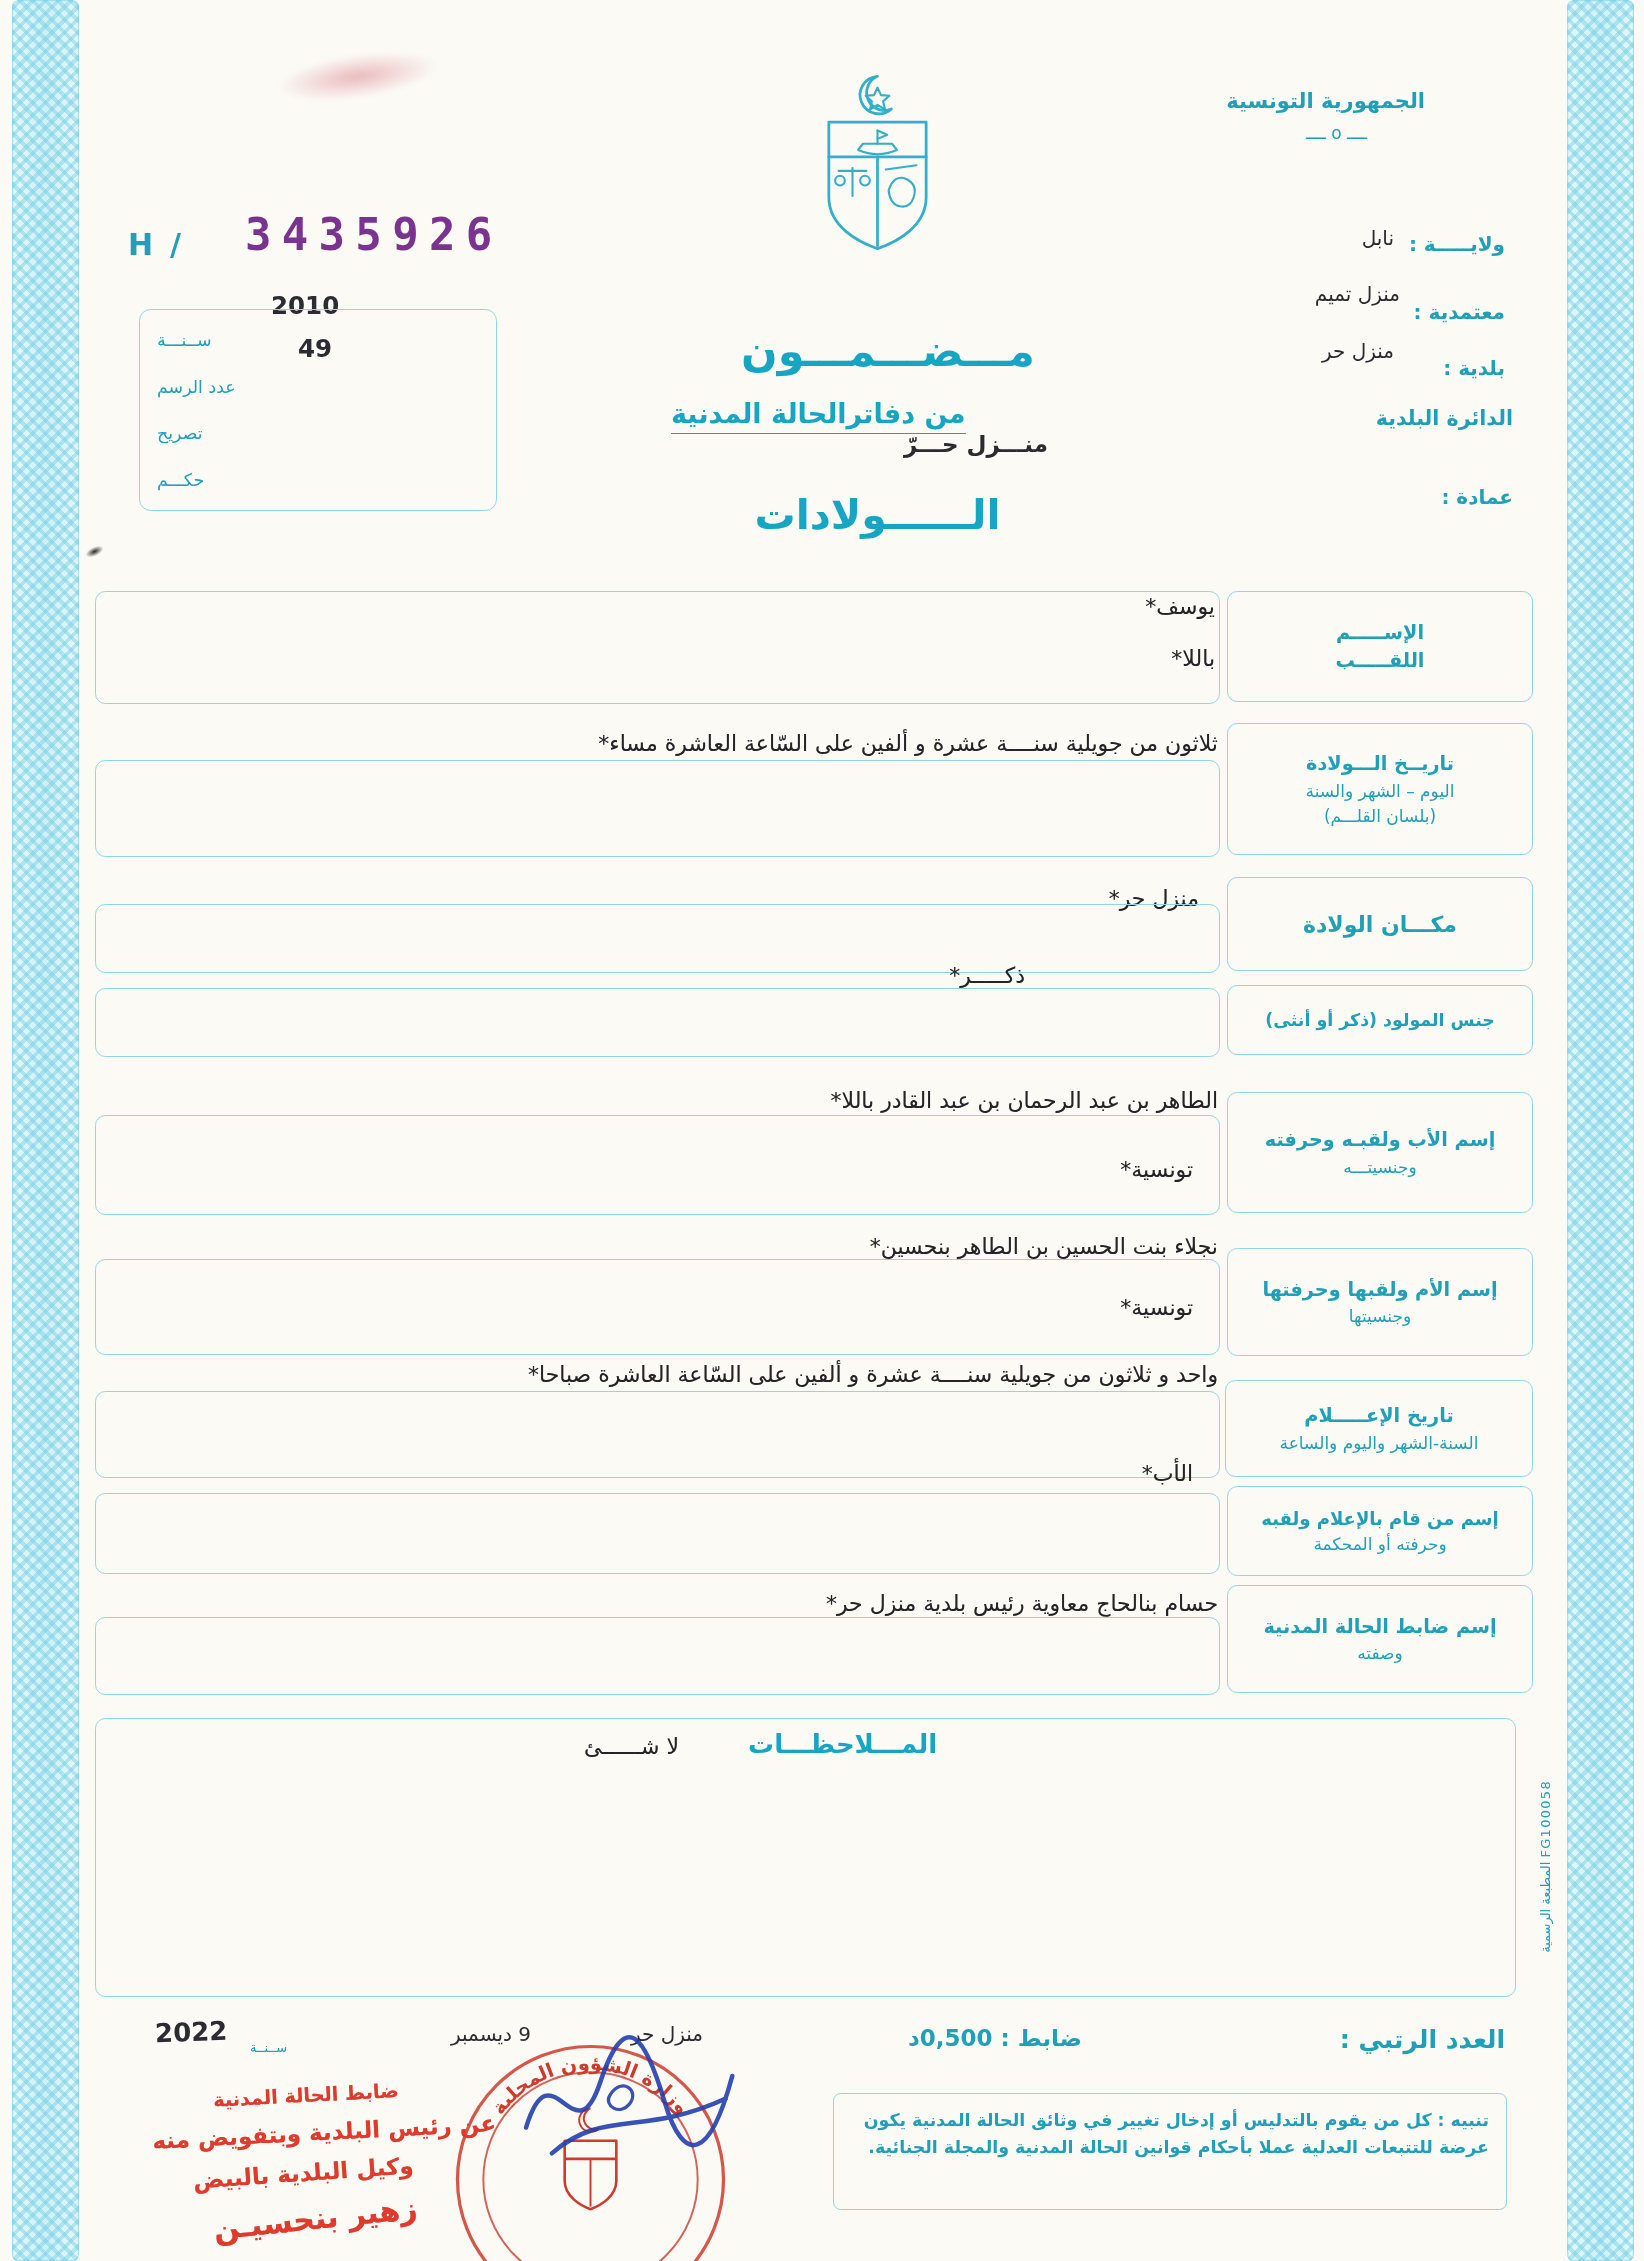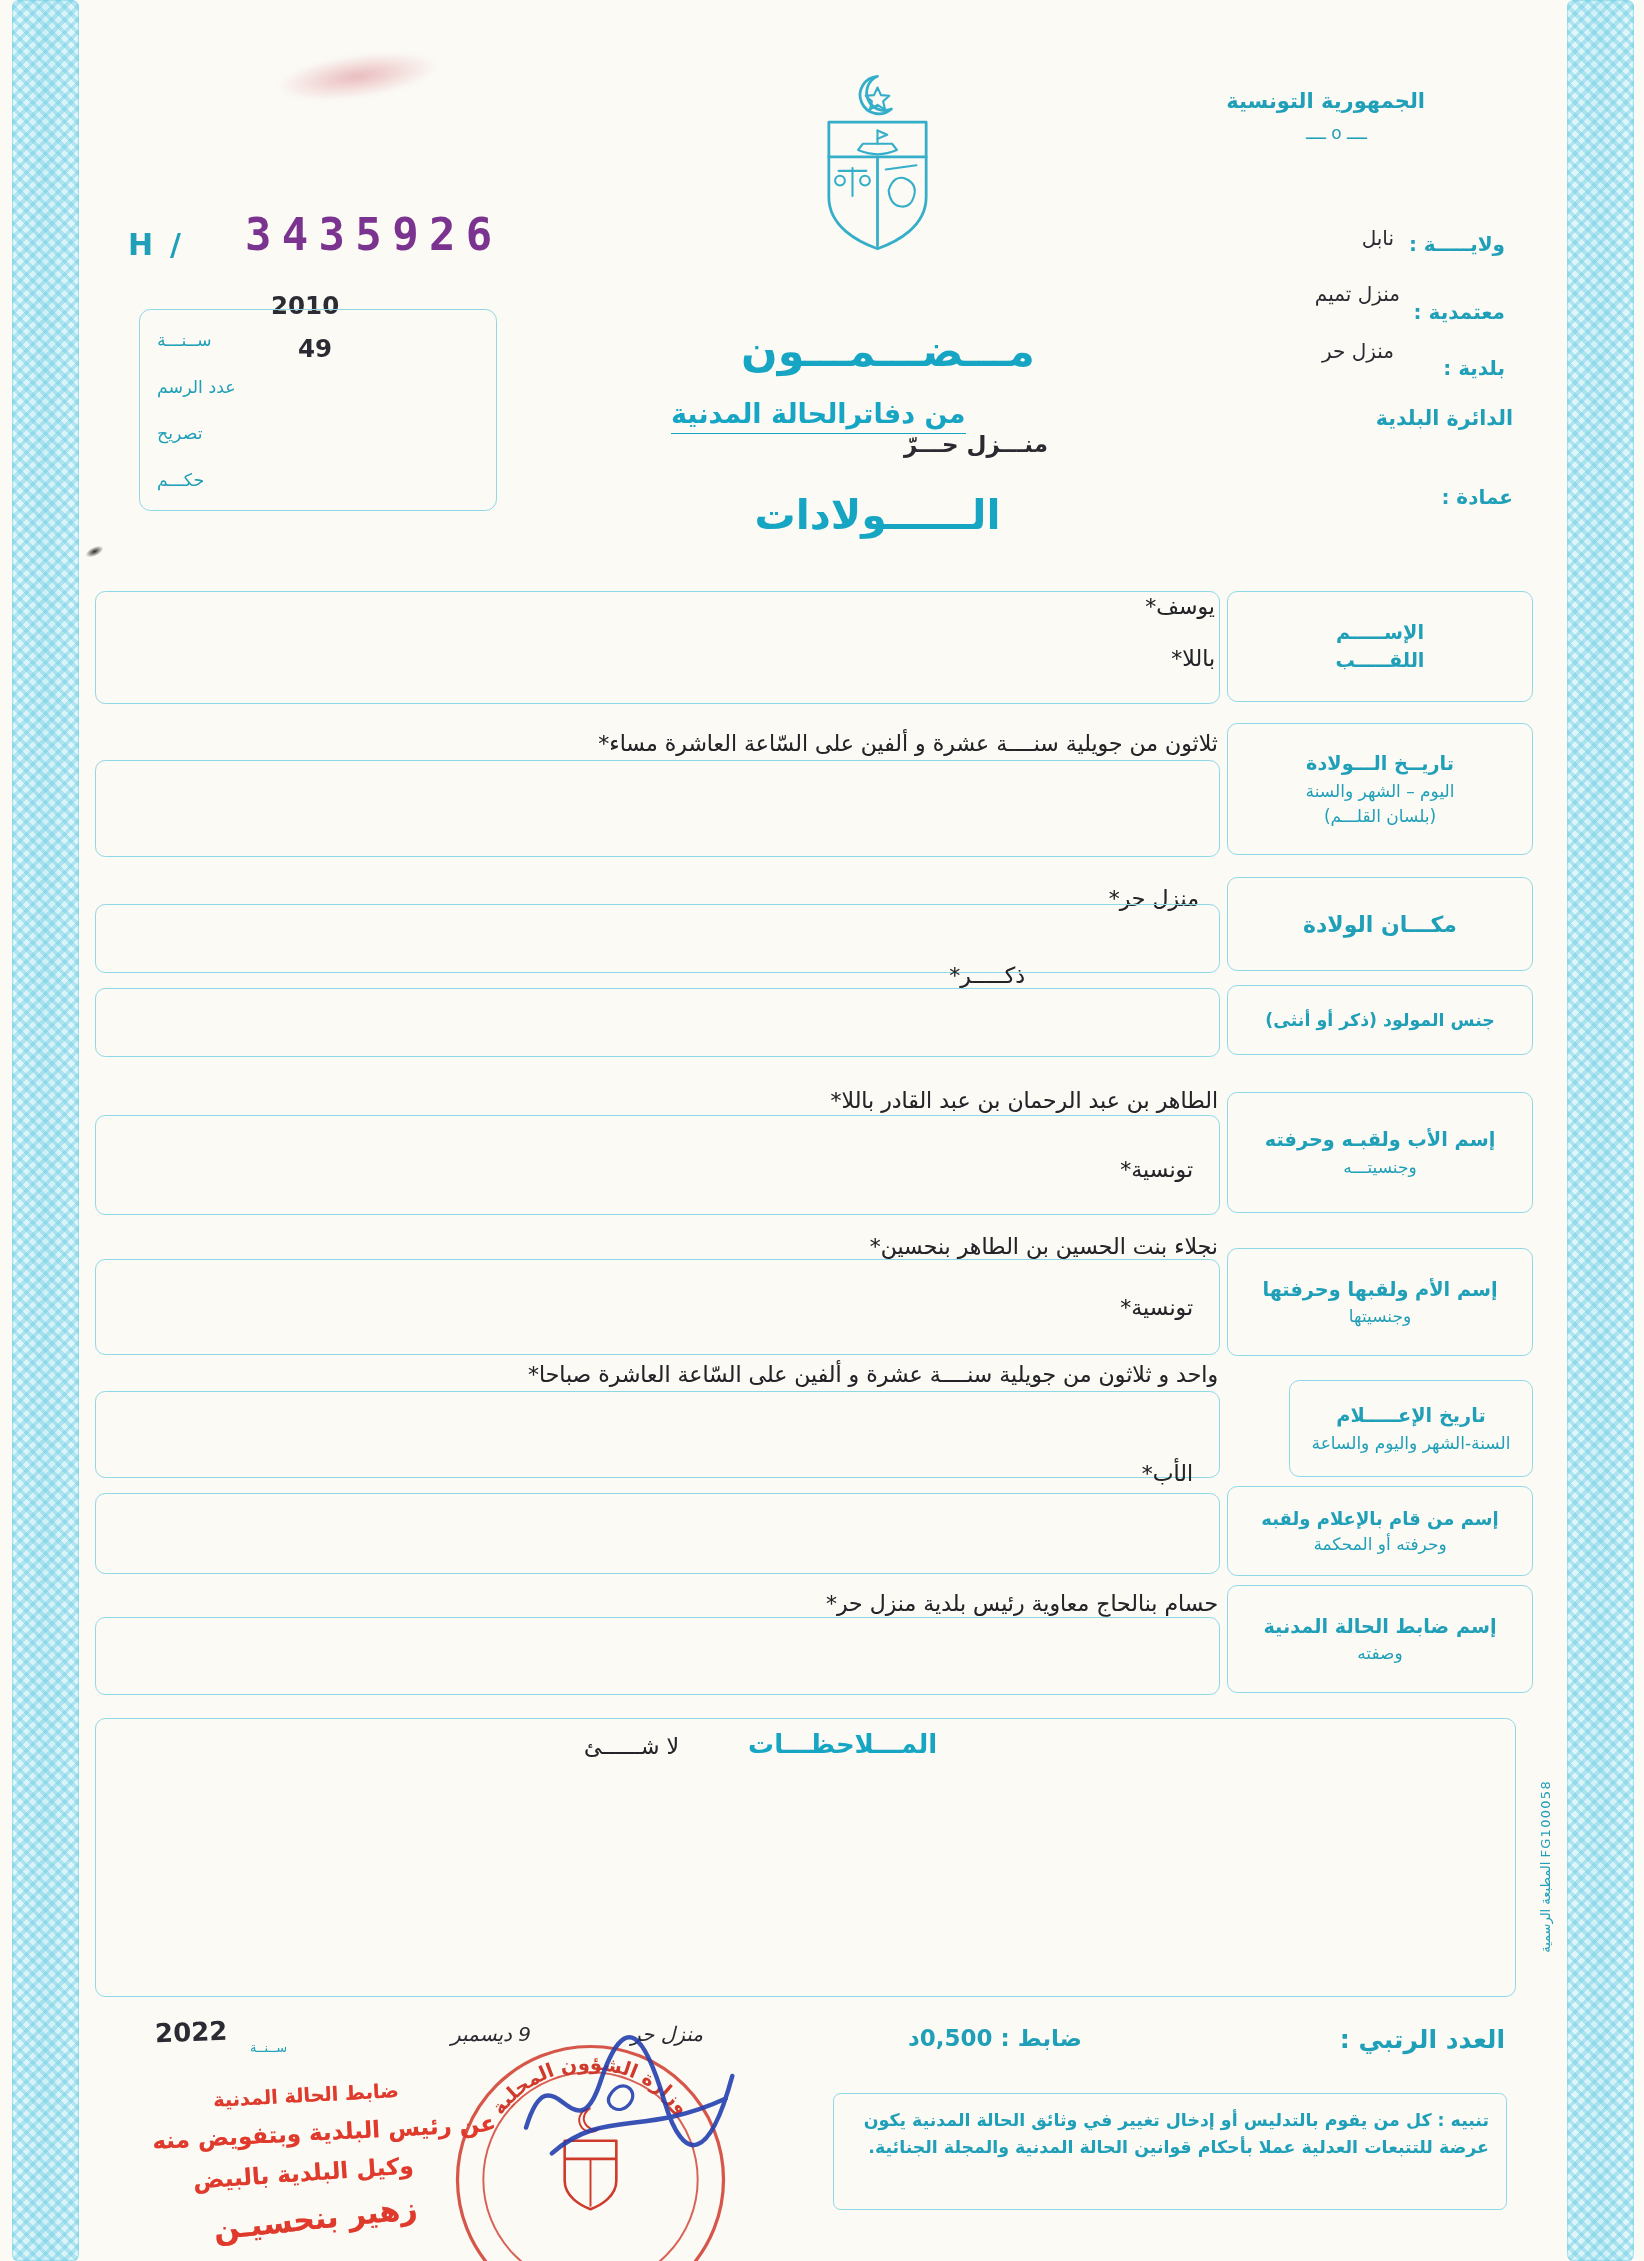--- a/index.html
+++ b/index.html
@@ -5,21 +5,21 @@
   html,body{margin:0;padding:0;}
   .page{
     position:relative;width:1644px;height:2261px;overflow:hidden;
     background:#fbfaf5;
     font-family:"DejaVu Sans","Liberation Sans",sans-serif;
     color:#222;
   }
   .abs{position:absolute;}
   .rtl{direction:rtl;}
   .teal{color:#1f9fb8;}
-  .dark{color:#2a2a30;font-style:italic;}
+  .dark{color:#2a2a30;}
 
   
   .border-strip{
     position:absolute;top:0;height:2261px;width:67px;
     background:
       repeating-linear-gradient(45deg, rgba(108,205,226,.42) 0 3.9px, rgba(255,255,255,0) 3.9px 9px),
       repeating-linear-gradient(-45deg, rgba(108,205,226,.42) 0 3.9px, rgba(255,255,255,0) 3.9px 9px),
       linear-gradient(90deg,#e3f7fb,#cfeff7 50%,#e3f7fb);
     box-shadow: inset 0 0 0 1.3px rgba(120,210,230,.55);
     border-radius:6.4px;
@@ -162,21 +162,21 @@
   <div class="val" style="right:426px;top:1234px;">نجلاء بنت الحسين بن الطاهر بنحسين*</div>
   <div class="vbox" style="left:95px;top:1259px;width:1123px;height:94px;"></div>
   <div class="val" style="right:451px;top:1295px;">تونسية*</div>
   <div class="labelbox" style="right:111px;top:1248px;width:306px;height:108px;">
     <span>إسم الأم ولقبها وحرفتها</span>
     <span class="sub">وجنسيتها</span>
   </div>
 
   <div class="val" style="right:426px;top:1362px;">واحد و ثلاثون من جويلية سنــــة عشرة و ألفين على السّاعة العاشرة صباحا*</div>
   <div class="vbox" style="left:95px;top:1391px;width:1123px;height:85px;"></div>
-  <div class="labelbox" style="right:111px;top:1380px;width:244px;height:97px;">
+  <div class="labelbox" style="right:111px;top:1380px;width:308px;height:97px;">
     <span>تاريخ الإعـــــلام</span>
     <span class="sub">السنة-الشهر واليوم والساعة</span>
   </div>
 
   <div class="val" style="right:451px;top:1461px;">الأب*</div>
   <div class="vbox" style="left:95px;top:1493px;width:1123px;height:79px;"></div>
   <div class="labelbox" style="right:111px;top:1486px;width:306px;height:90px;font-size:18px;">
     <span>إسم من قام بالإعلام ولقبه</span>
     <span class="sub">وحرفته أو المحكمة</span>
   </div>

